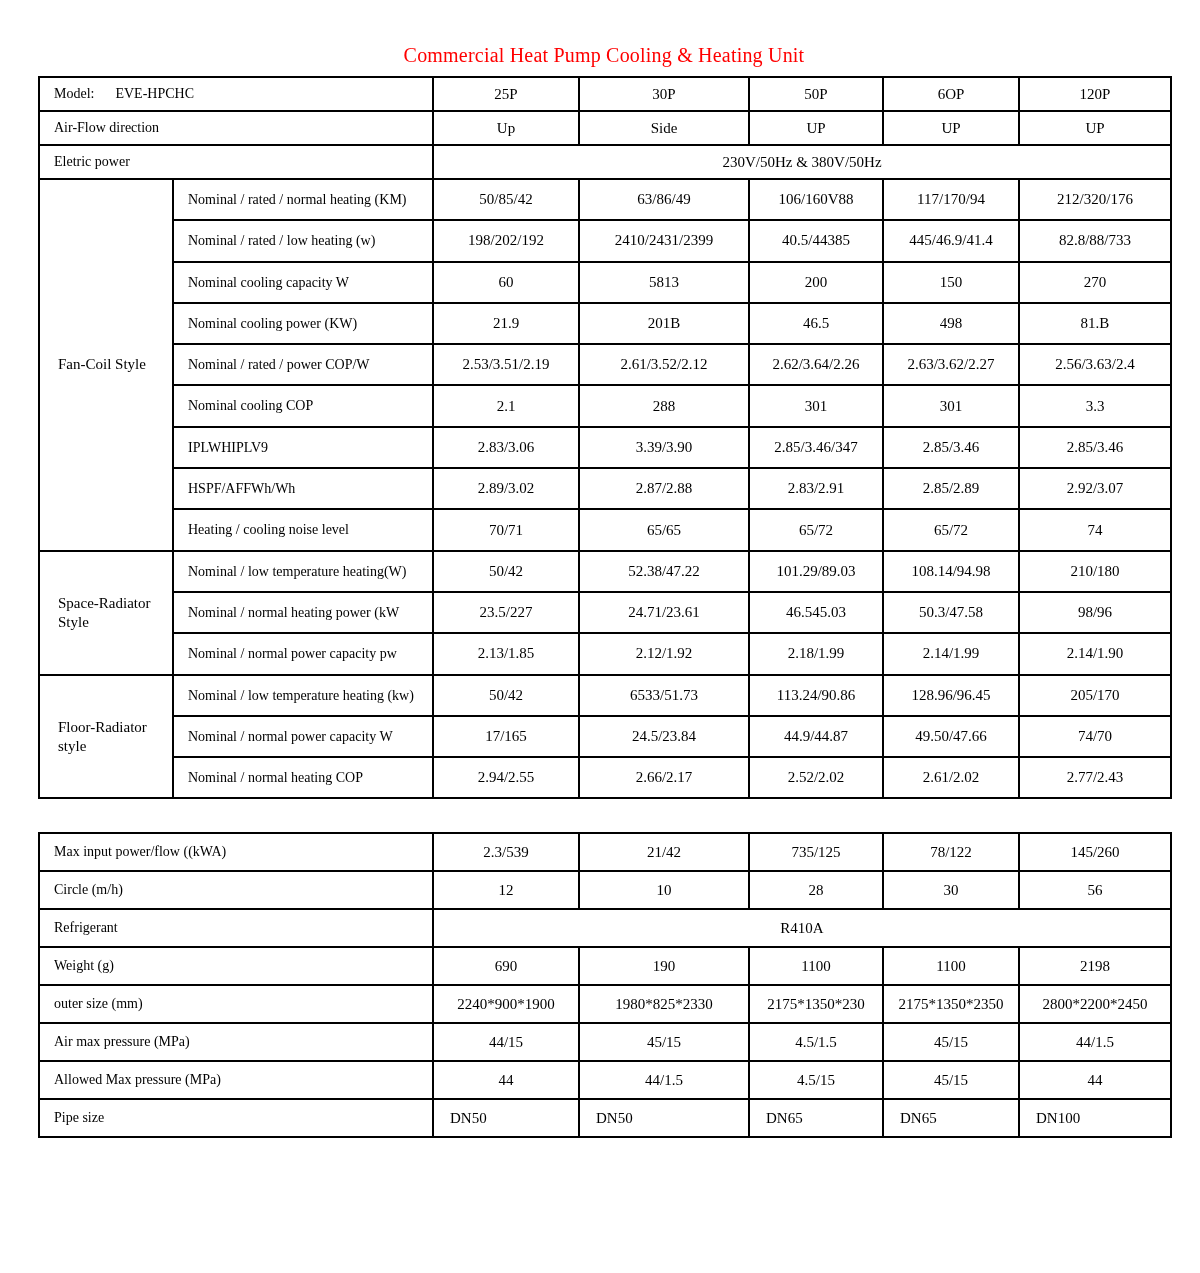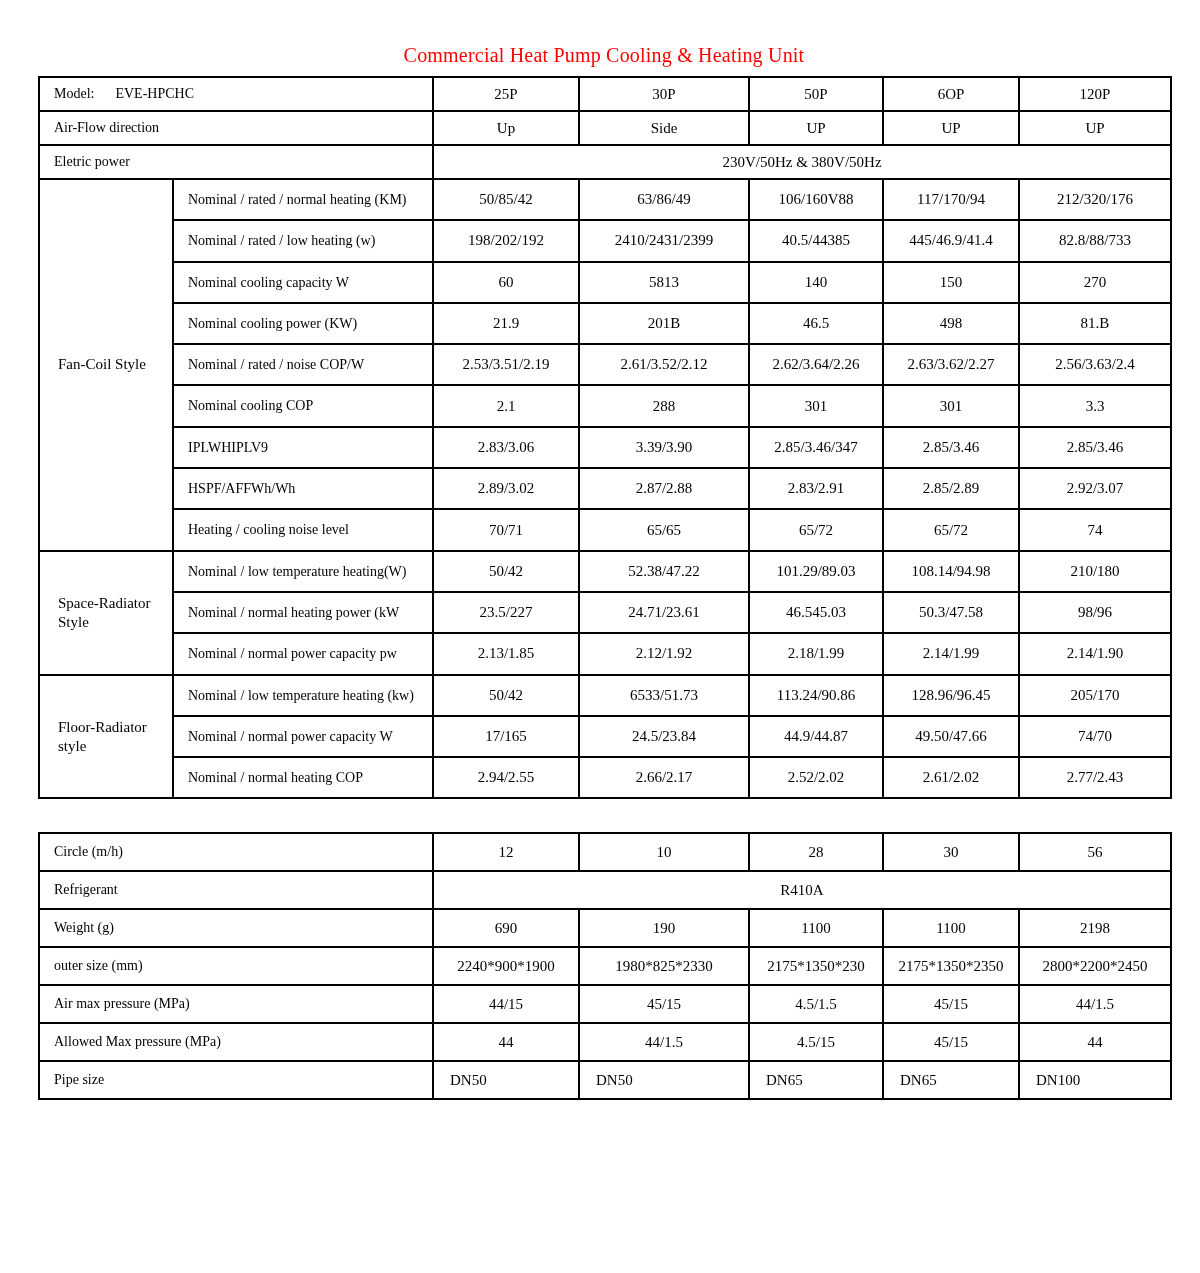--- a/index.html
+++ b/index.html
@@ -113,34 +113,34 @@
           <td class="val">198/202/192</td>
           <td class="val">2410/2431/2399</td>
           <td class="val">40.5/44385</td>
           <td class="val">445/46.9/41.4</td>
           <td class="val">82.8/88/733</td>
         </tr>
         <tr class="h41">
           <td class="lbl">Nominal cooling capacity W</td>
           <td class="val">60</td>
           <td class="val">5813</td>
-          <td class="val">140</td>
+          <td class="val">200</td>
           <td class="val">150</td>
           <td class="val">270</td>
         </tr>
         <tr class="h41">
           <td class="lbl">Nominal cooling power (KW)</td>
           <td class="val">21.9</td>
           <td class="val">201B</td>
           <td class="val">46.5</td>
           <td class="val">498</td>
           <td class="val">81.B</td>
         </tr>
         <tr class="h41">
-          <td class="lbl">Nominal / rated / noise COP/W</td>
+          <td class="lbl">Nominal / rated / power COP/W</td>
           <td class="val">2.53/3.51/2.19</td>
           <td class="val">2.61/3.52/2.12</td>
           <td class="val">2.62/3.64/2.26</td>
           <td class="val">2.63/3.62/2.27</td>
           <td class="val">2.56/3.63/2.4</td>
         </tr>
         <tr class="h41">
           <td class="lbl">Nominal cooling COP</td>
           <td class="val">2.1</td>
           <td class="val">288</td>
@@ -229,20 +229,28 @@
     <colgroup>
       <col style="width:394px">
         <col style="width:146px">
         <col style="width:170px">
       <col style="width:134px">
         <col style="width:136px">
         <col style="width:152px">
     </colgroup>
     <tbody id="t2body">
         <tr>
+          <td class="lbl">Max input power/flow ((kWA)</td>
+          <td class="val">2.3/539</td>
+          <td class="val">21/42</td>
+          <td class="val">735/125</td>
+          <td class="val">78/122</td>
+          <td class="val">145/260</td>
+        </tr>
+        <tr>
           <td class="lbl">Circle (m/h)</td>
           <td class="val">12</td>
           <td class="val">10</td>
           <td class="val">28</td>
           <td class="val">30</td>
           <td class="val">56</td>
         </tr>
         <tr>
           <td class="lbl">Refrigerant</td>
           <td class="val" colspan="5">R410A</td>

